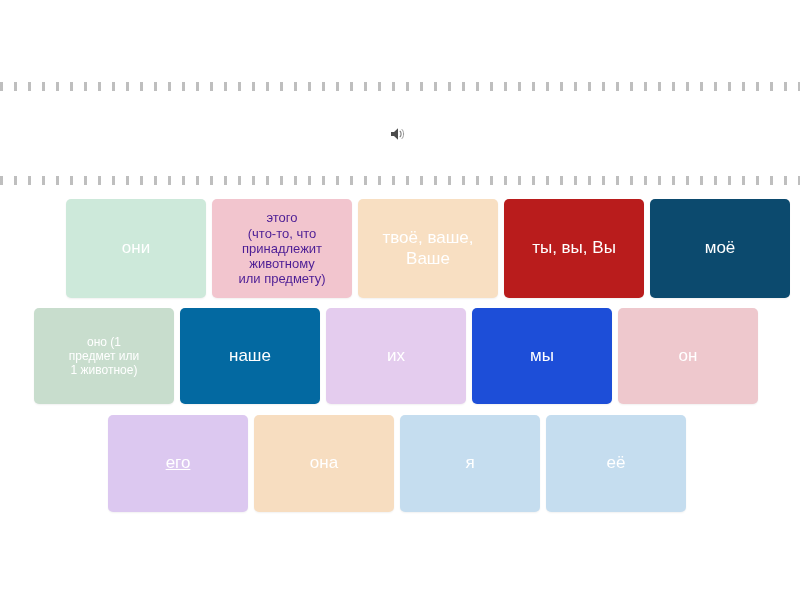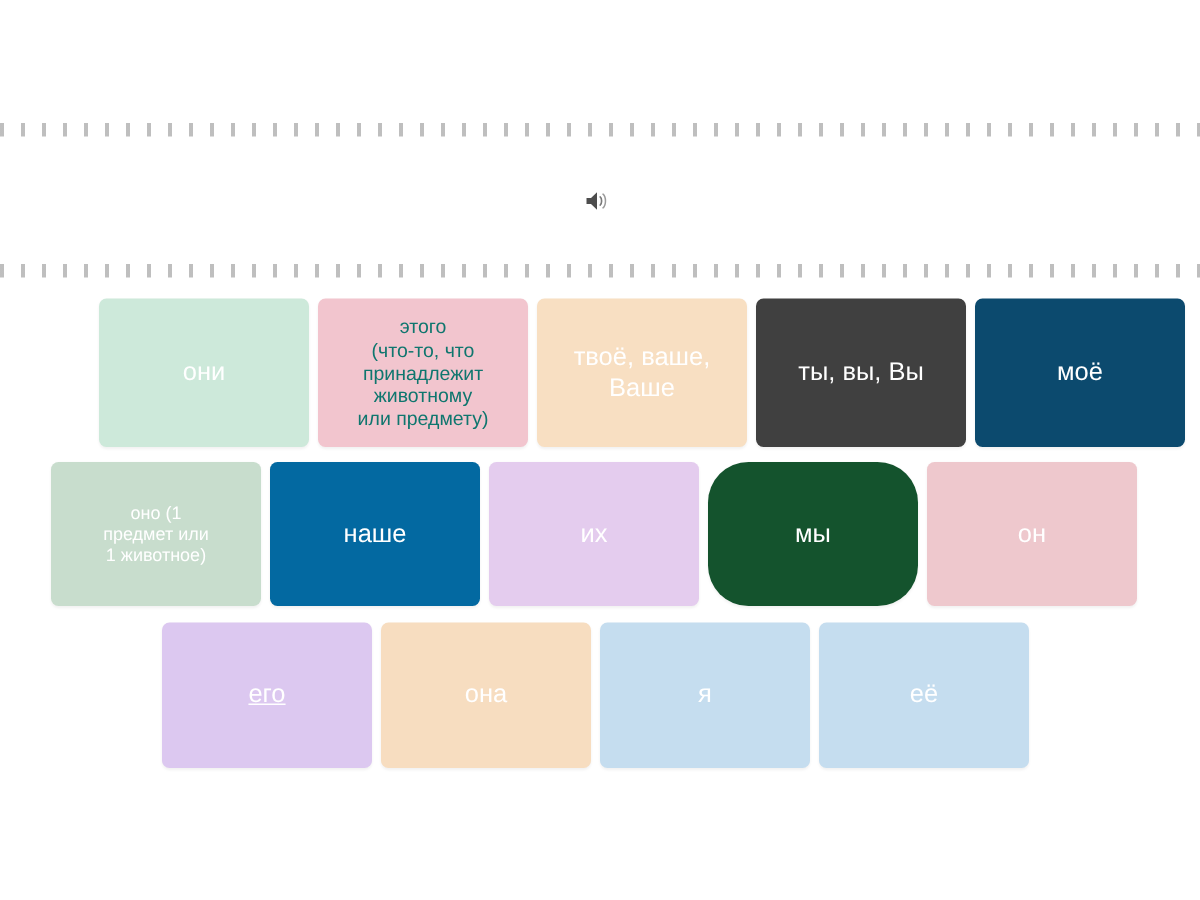--- a/index.html
+++ b/index.html
@@ -108,51 +108,51 @@
         <path d="M11.1 5.3 C12.4 6.3 12.4 9.7 11.1 10.7" stroke="#7a7a7a" stroke-width="1.1" fill="none" stroke-linecap="round"></path>
         <path d="M13.0 3.4 C15.2 5.2 15.2 10.8 13.0 12.6" stroke="#9a9a9a" stroke-width="1" fill="none" stroke-linecap="round"></path>
       </svg>
     </span>
   </button>
 
   <div class="tile-row" id="row-1" style="gap: 6px;">
       <div class="tile size-normal" style="background: rgb(205, 233, 218); width: 140px; height: 99px; color: rgb(255, 255, 255); margin-left: 32px;">
         <span class="tile-text">они</span>
       </div>
-      <div class="tile size-small" style="background: rgb(242, 197, 206); width: 140px; height: 99px; color: #0f766e;">
+      <div class="tile size-small" style="background: rgb(242, 197, 206); width: 140px; height: 99px; color: #4c1d95;">
         <span class="tile-text">этого
 (что-то, что
 принадлежит
 животному
 или предмету)</span>
       </div>
       <div class="tile size-normal" style="background: rgb(248, 223, 194); width: 140px; height: 99px; color: rgb(255, 255, 255);">
         <span class="tile-text">твоё, ваше,
 Ваше</span>
       </div>
-      <div class="tile size-normal" style="background: #404040; width: 140px; height: 99px; color: rgb(255, 255, 255);">
+      <div class="tile size-normal" style="background: #b91c1c; width: 140px; height: 99px; color: rgb(255, 255, 255);">
         <span class="tile-text">ты, вы, Вы</span>
       </div>
       <div class="tile size-normal" style="background: #0c4a6e; width: 140px; height: 99px; color: rgb(255, 255, 255);">
         <span class="tile-text">моё</span>
       </div>
     </div>
   <div class="tile-row" id="row-2" style="gap: 6px;">
       <div class="tile size-medium" style="background: rgb(200, 221, 205); width: 140px; height: 96px; color: rgb(255, 255, 255);">
         <span class="tile-text">оно (1
 предмет или
 1 животное)</span>
       </div>
       <div class="tile size-normal" style="background: #0369a1; width: 140px; height: 96px; color: rgb(255, 255, 255);">
         <span class="tile-text">наше</span>
       </div>
       <div class="tile size-normal" style="background: rgb(228, 204, 238); width: 140px; height: 96px; color: rgb(255, 255, 255);">
         <span class="tile-text">их</span>
       </div>
-      <div class="tile size-normal" style="background: #14532d; width: 140px; height: 96px; color: rgb(255, 255, 255); border-radius: 27px;">
+      <div class="tile size-normal" style="background: #1d4ed8; width: 140px; height: 96px; color: rgb(255, 255, 255);">
         <span class="tile-text">мы</span>
       </div>
       <div class="tile size-normal" style="background: rgb(238, 200, 205); width: 140px; height: 96px; color: rgb(255, 255, 255);">
         <span class="tile-text">он</span>
       </div>
     </div>
   <div class="tile-row" id="row-3" style="gap: 6px;">
       <div class="tile size-normal" style="background: rgb(220, 200, 240); width: 140px; height: 97px; color: rgb(255, 255, 255); text-decoration: underline;">
         <span class="tile-text">его</span>
       </div>

